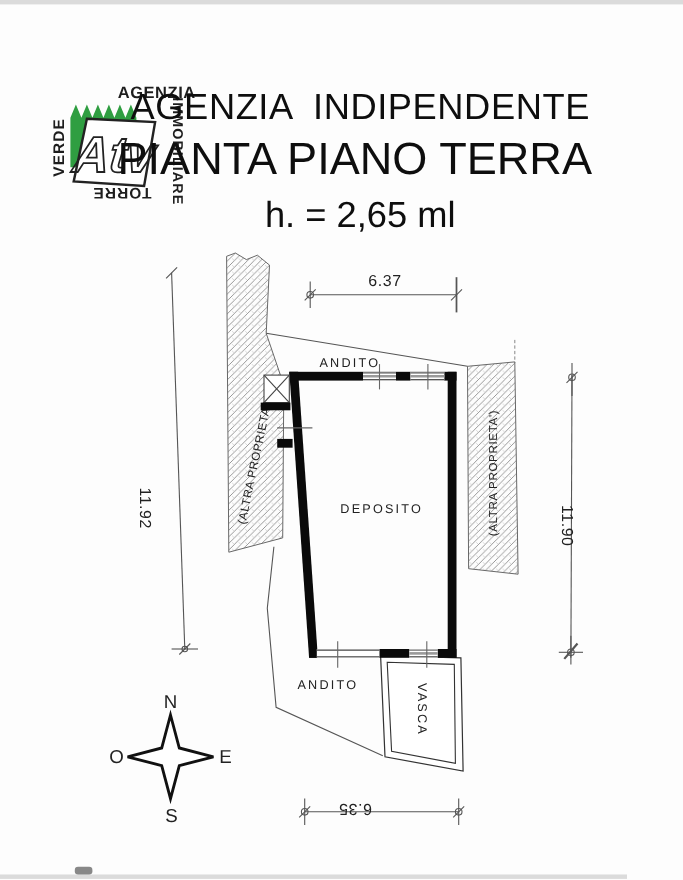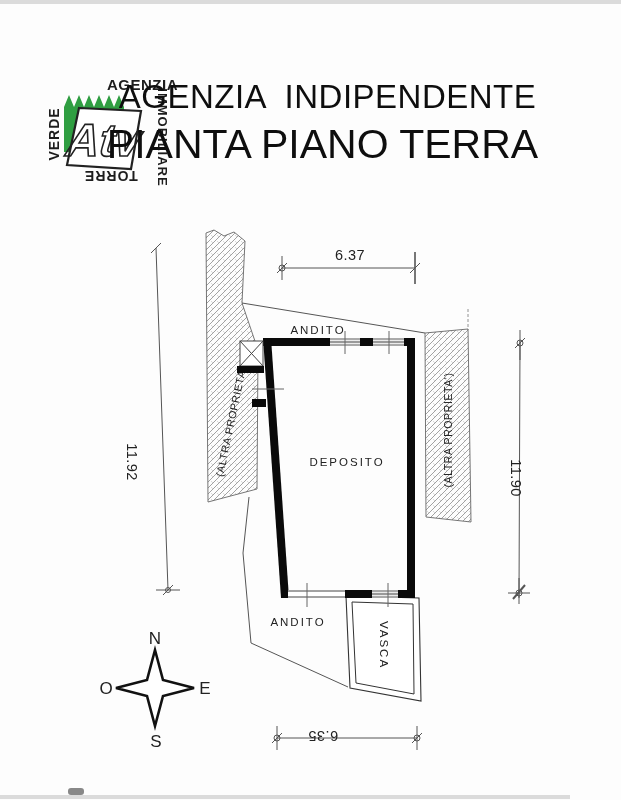--- a/index.html
+++ b/index.html
@@ -40,20 +40,21 @@
       <text x="12" y="66" font-size="46" font-weight="bold" font-style="italic" fill="none" stroke="#222" stroke-width="1.6" transform="skewX(-6)">Atv</text>
     </svg>
     <span class="txt agenzia">AGENZIA</span>
     <span class="txt verde">VERDE</span>
     <span class="txt torre">TORRE</span>
     <span class="txt immobiliare">IMMOBILIARE</span>
   </div>
 
   <div class="title t1">AGENZIA  INDIPENDENTE</div>
   <div class="title t2">PIANTA PIANO TERRA</div>
+  <div class="title t3">h. = 2,65 ml</div>
 
   <svg class="plan" viewBox="0 0 621 800">
     <defs>
       <pattern id="hatch" width="6" height="6" patternUnits="userSpaceOnUse">
         <path d="M0,6 L6,0" stroke="#8a8a8a" stroke-width="0.8"></path>
         <path d="M1,1 L3,3" stroke="#b5b5b5" stroke-width="0.5"></path>
       </pattern>
     </defs>
 
     <rect x="0" y="0" width="621" height="4" fill="#c9c9c9" opacity="0.65"></rect>

